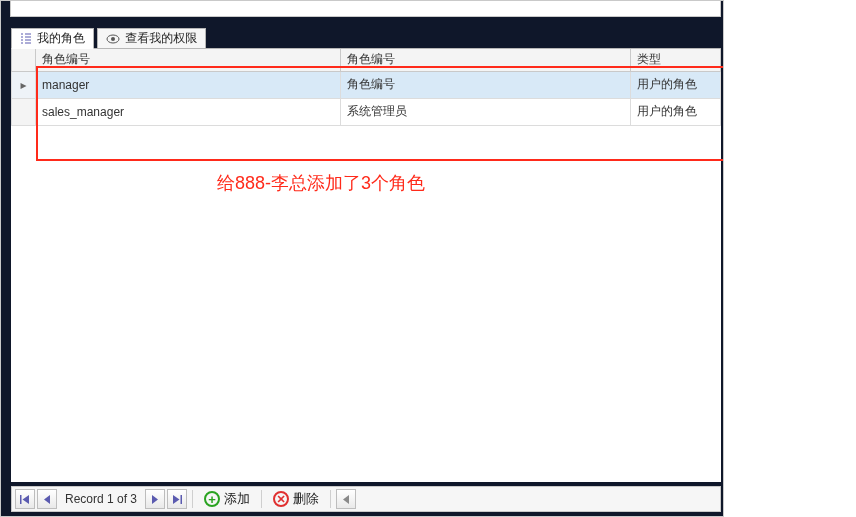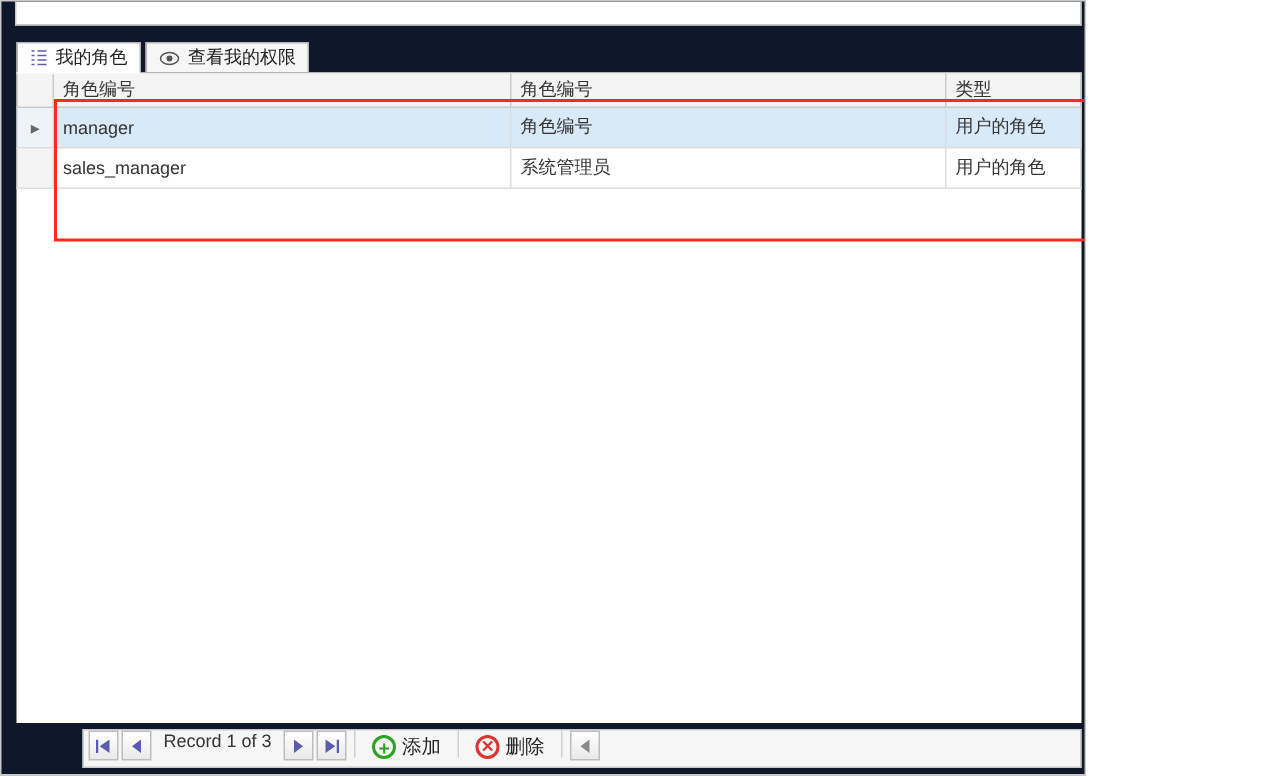--- a/index.html
+++ b/index.html
@@ -115,24 +115,23 @@
     pointer-events: none;
   }
   
   .navbar {
     position: absolute;
     left: 10px; right: 2px; bottom: 4px;
     height: 26px;
     border: 1px solid #c9c9c9;
     background: #f6f6f6;
     display: flex;
-    align-items: flex-start;
+    align-items: center;
     gap: 2px;
     padding: 0 3px;
-    margin-left: 44px;
   }
   .nav-btn {
     width: 20px; height: 20px;
     border: 1px solid #bdbdbd;
     background: linear-gradient(#fff,#e9e9e9);
     display: inline-flex;
     align-items: center; justify-content: center;
     cursor: pointer;
     color: #433a8a;
     font-size: 10px;
@@ -230,20 +229,21 @@
           <td class="row-ind-cell"></td>
           <td>sales_manager</td>
           <td>系统管理员</td>
           <td>用户的角色</td>
         </tr>
       </tbody>
     </table>
   </div>
 
   <div class="anno-box"></div>
+  <div class="anno-text">给888-李总添加了3个角色</div>
 
   <div class="navbar">
     <span class="nav-btn">
       <svg width="10" height="9" viewBox="0 0 10 9">
           <rect x="0" y="0" width="1.5" height="9" fill="#5b5bb0"></rect>
           <polygon points="9,0 9,9 2.5,4.5" fill="#5b5bb0"></polygon>
         </svg>
     </span>
     <span class="nav-btn">
       <svg width="8" height="9" viewBox="0 0 8 9">

